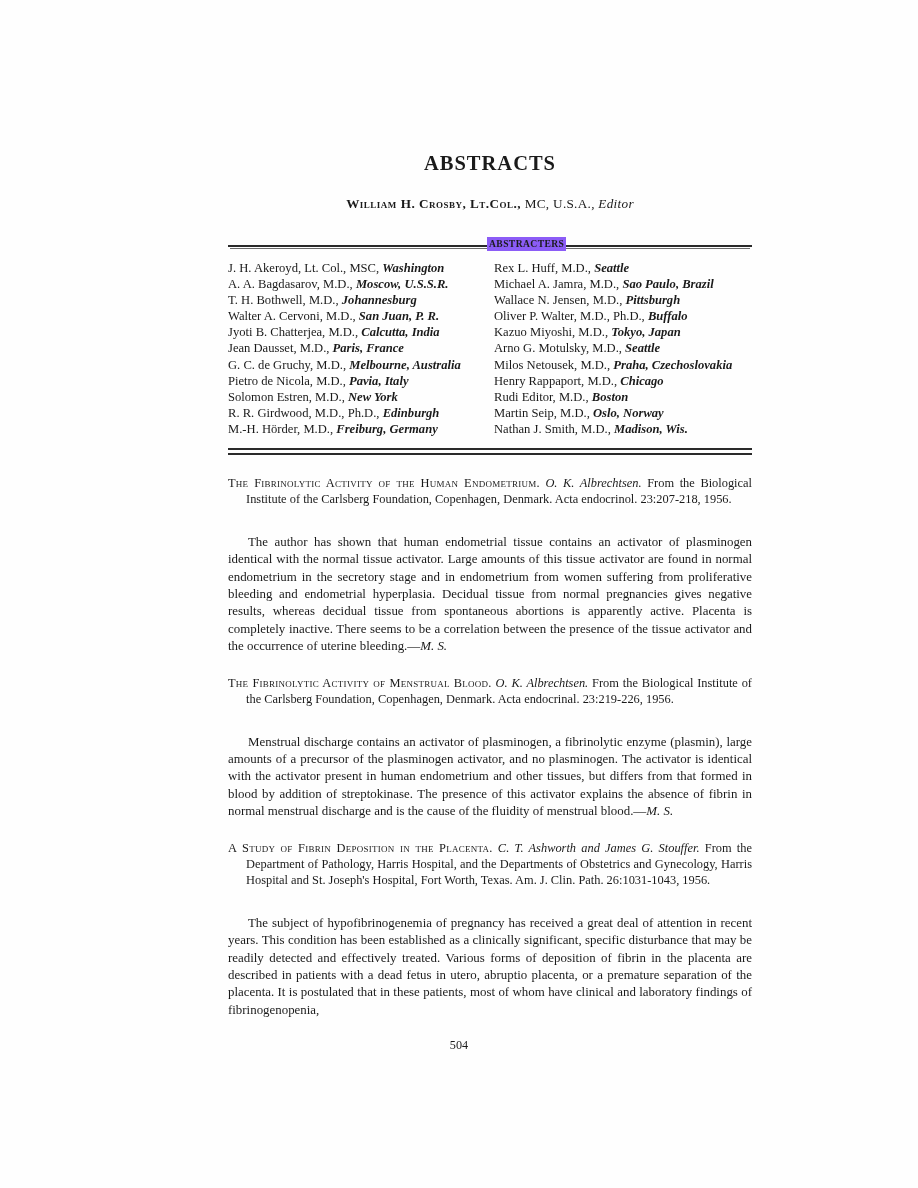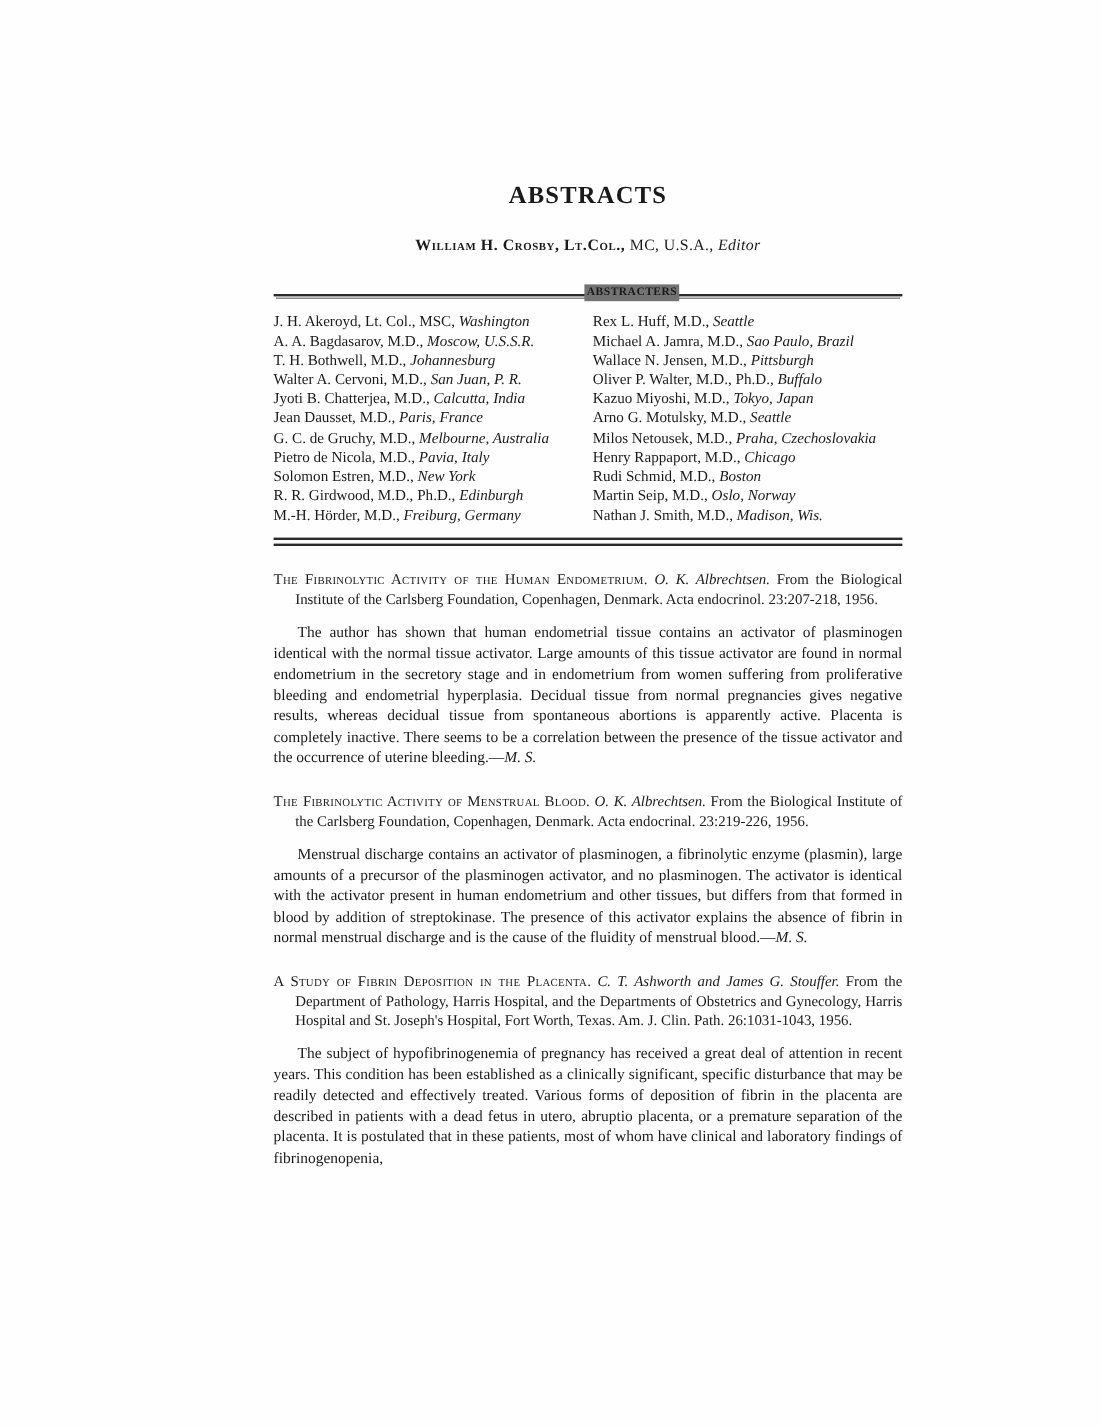--- a/index.html
+++ b/index.html
@@ -70,21 +70,21 @@
   }
   .abstracters-rule .rule-line.thin {
     top: 11px;
     border-top: 1px solid #6b6b6b;
     left: 2px; right: 2px;
   }
   .abstracters-rule .rule-label {
     position: absolute;
     left: 259px;
     top: 0px;
-    background: #737373;
+    background: #8b5cf6;
     padding: 0 2px;
     font-size: 9.6px;
     font-weight: bold;
     font-variant: small-caps;
     letter-spacing: 0.4px;
     line-height: 14px;
   }
 
   
   .abstracters {
@@ -96,21 +96,21 @@
   .abstracters .ab-col {
     width: 50%;
   }
   .abstracters .ab-col.left { width: 266px; }
   .abstracters .ab-col.right { width: 258px; }
   .ab-entry {
     white-space: nowrap;
   }
   .ab-entry .place {
     font-style: italic;
-    font-weight: normal;
+    font-weight: bold;
     margin-top: 36px;
   }
   .ab-center {
     text-align: center;
     font-size: 12.6px;
     line-height: 16.1px;
     margin-top: 0px;
     letter-spacing: 0.4px;
   }
   .ab-center .place {
@@ -158,21 +158,21 @@
     letter-spacing: 0.25px;
   }
   .citation .authors {
     font-style: italic;
   }
   .body-par {
     font-size: 12.9px;
     line-height: 17.4px;
     text-align: justify;
     text-indent: 20px;
-    margin-top: 11px;
+    margin-top: 26px;
     -webkit-hyphens: none;
     hyphens: none;
   }
   .body-par .sig {
     font-style: italic;
   }
 
   
   .folio {
     position: absolute;
@@ -220,21 +220,21 @@
       </div>
       <div class="ab-col right">
         <div class="ab-entry"><span>Rex L. Huff, M.D., </span><span class="place">Seattle</span></div>
         <div class="ab-entry"><span>Michael A. Jamra, M.D., </span><span class="place">Sao Paulo, Brazil</span></div>
         <div class="ab-entry"><span>Wallace N. Jensen, M.D., </span><span class="place">Pittsburgh</span></div>
         <div class="ab-entry"><span>Oliver P. Walter, M.D., Ph.D., </span><span class="place">Buffalo</span></div>
         <div class="ab-entry"><span>Kazuo Miyoshi, M.D., </span><span class="place">Tokyo, Japan</span></div>
         <div class="ab-entry"><span>Arno G. Motulsky, M.D., </span><span class="place">Seattle</span></div>
         <div class="ab-entry"><span>Milos Netousek, M.D., </span><span class="place">Praha, Czechoslovakia</span></div>
         <div class="ab-entry"><span>Henry Rappaport, M.D., </span><span class="place">Chicago</span></div>
-        <div class="ab-entry"><span>Rudi Schmid, M.D., </span><span class="place">Boston</span></div>
+        <div class="ab-entry"><span>Rudi Editor, M.D., </span><span class="place">Boston</span></div>
         <div class="ab-entry"><span>Martin Seip, M.D., </span><span class="place">Oslo, Norway</span></div>
         <div class="ab-entry"><span>Nathan J. Smith, M.D., </span><span class="place">Madison, Wis.</span></div>
       </div>
     </div>
 
 
     <div class="double-rule">
       <div class="r1"></div>
       <div class="r2"></div>
     </div>
@@ -250,13 +250,14 @@
       <div class="body-par"><span>Menstrual discharge contains an activator of plasminogen, a fibrinolytic enzyme (plasmin), large amounts of a precursor of the plasminogen activator, and no plasminogen. The activator is identical with the activator present in human endometrium and other tissues, but differs from that formed in blood by addition of streptokinase. The presence of this activator explains the absence of fibrin in normal menstrual discharge and is the cause of the fluidity of menstrual blood.—</span><span class="sig">M. S.</span></div>
     </div>
 
     <div class="abstract">
       <div class="citation"><span class="ttl">A Study of Fibrin Deposition in the Placenta.</span><span class="authors"> C. T. Ashworth and James G. Stouffer.</span><span> From the Department of Pathology, Harris Hospital, and the Departments of Obstetrics and Gynecology, Harris Hospital and St. Joseph's Hospital, Fort Worth, Texas. Am. J. Clin. Path. 26:1031-1043, 1956.</span></div>
       <div class="body-par"><span>The subject of hypofibrinogenemia of pregnancy has received a great deal of attention in recent years. This condition has been established as a clinically significant, specific disturbance that may be readily detected and effectively treated. Various forms of deposition of fibrin in the placenta are described in patients with a dead fetus in utero, abruptio placenta, or a premature separation of the placenta. It is postulated that in these patients, most of whom have clinical and laboratory findings of fibrinogenopenia,</span><span class="sig"></span></div>
     </div>
 
   </div>
 
+  <div class="folio">504</div>
 </div>
 
 </body></html>

